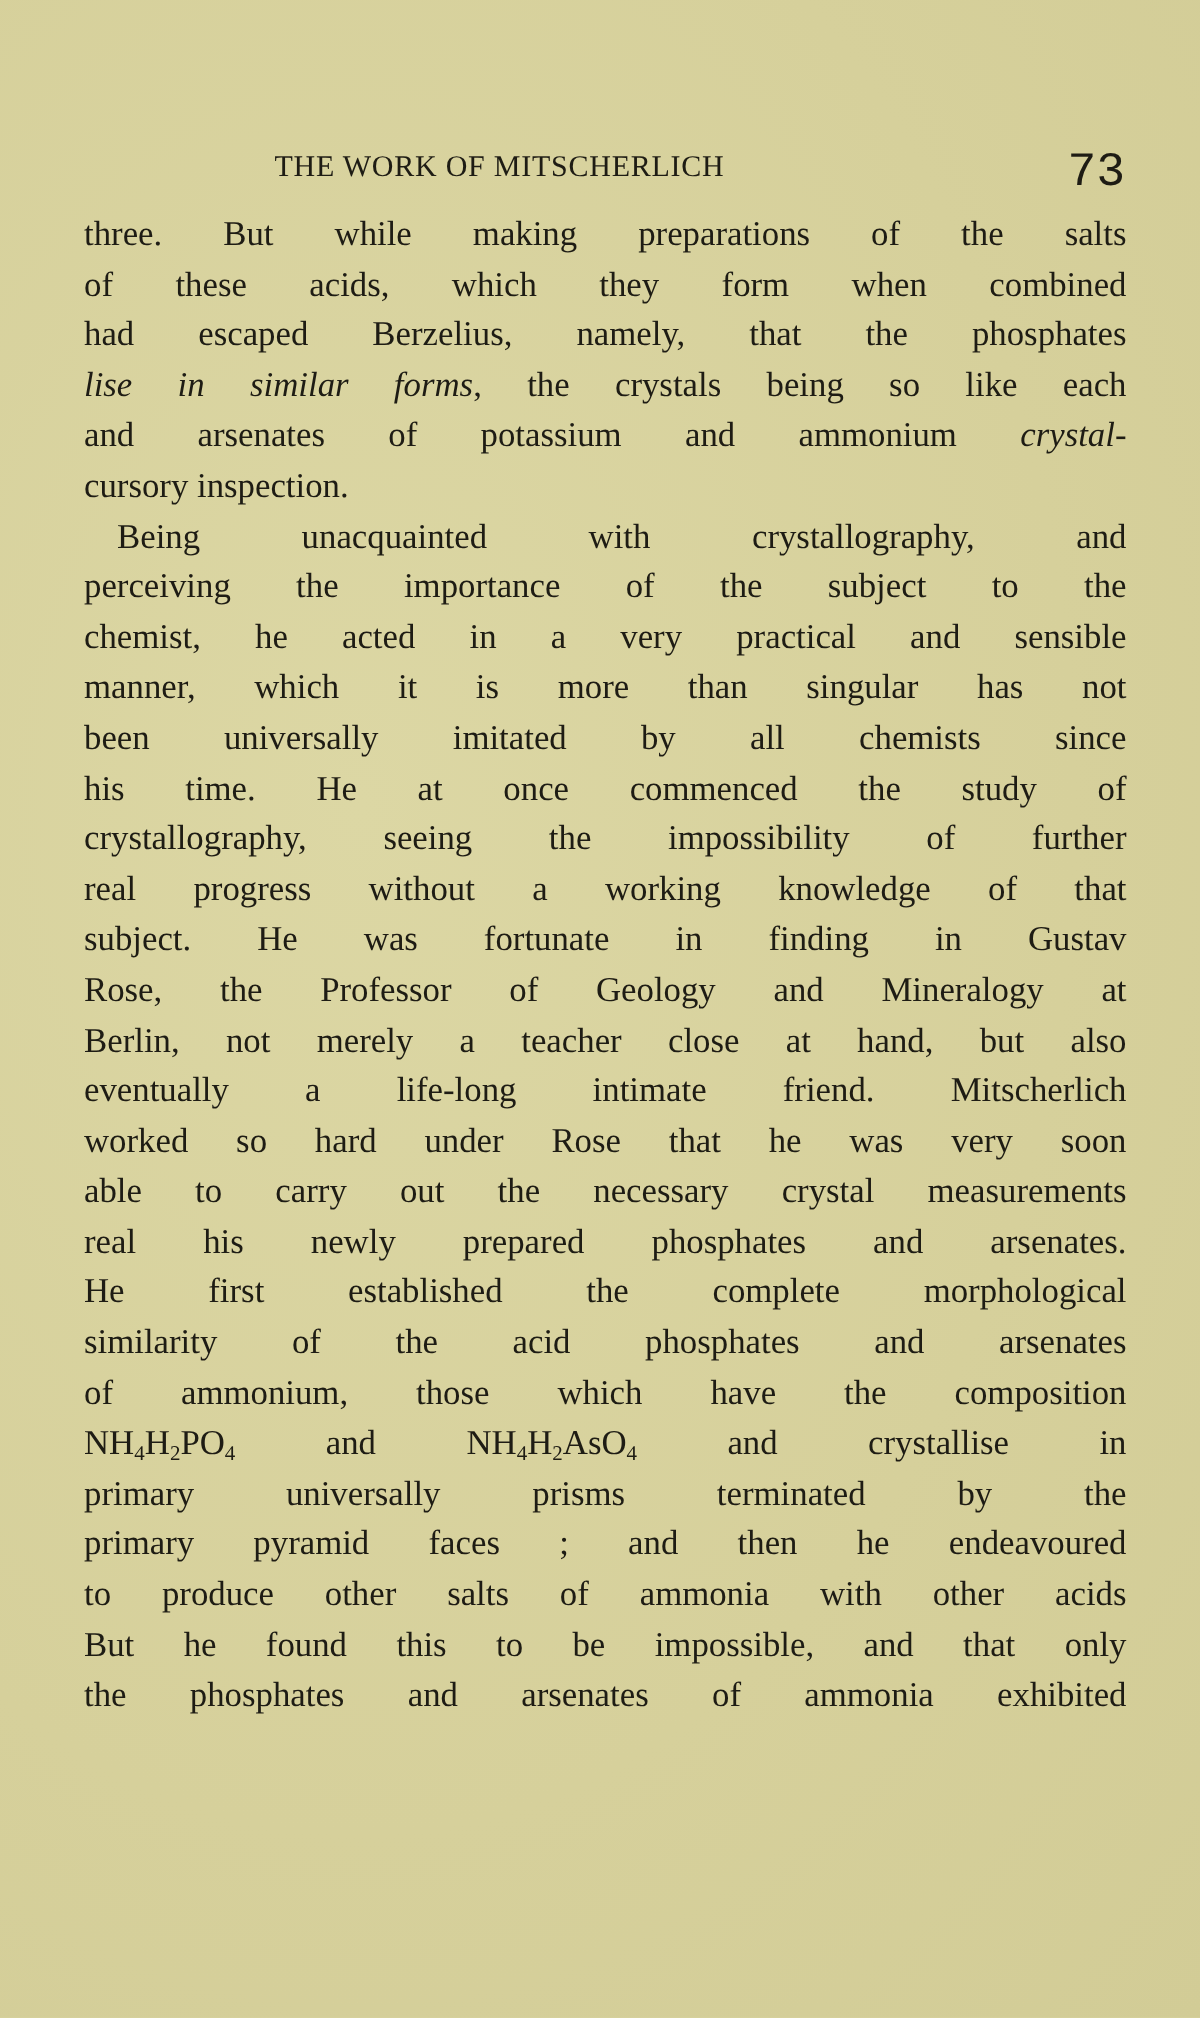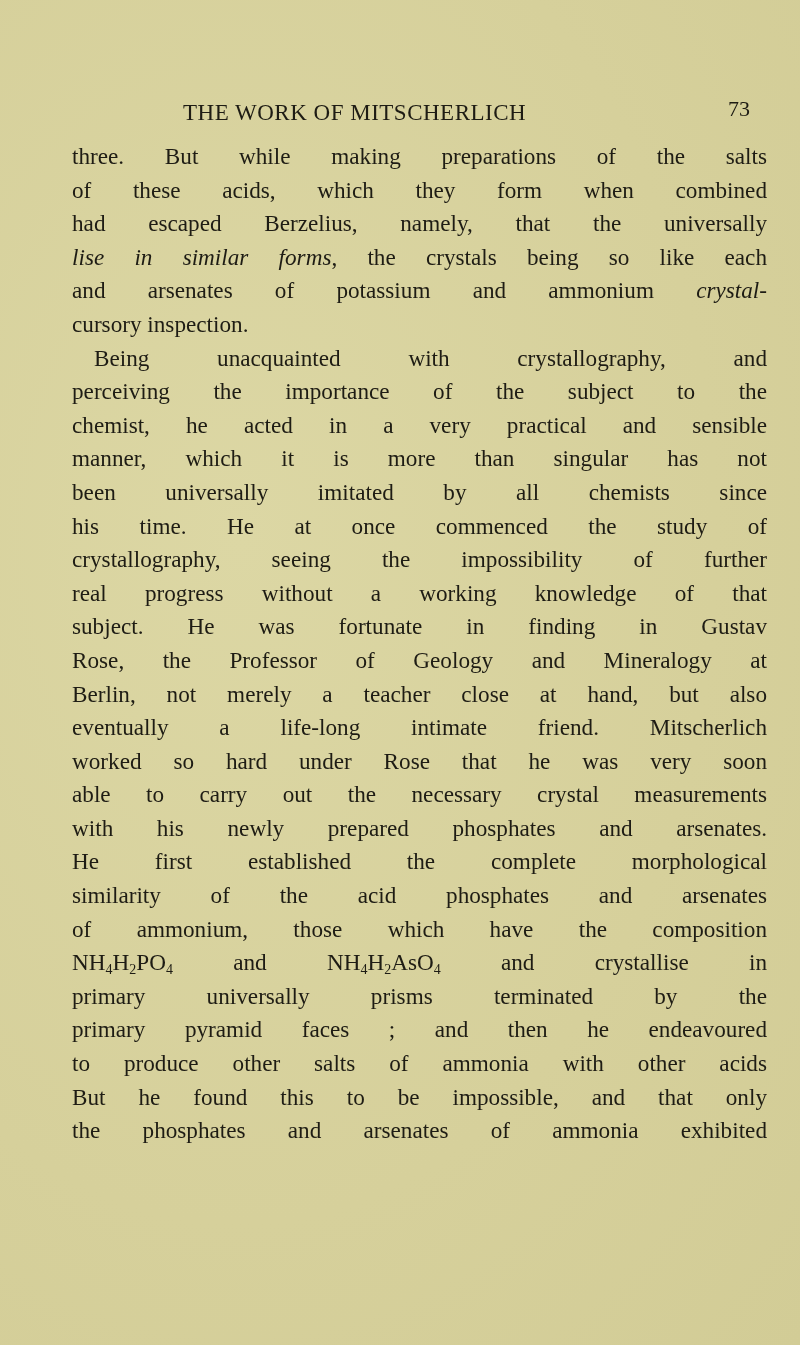--- a/index.html
+++ b/index.html
@@ -10,28 +10,28 @@
     font-family: "DejaVu Serif", "Liberation Serif", serif;
     color: #1e1c14;
     position: relative;
   }
   .header {
     position: absolute; top: 96px; left: 183px; width: 567px;
     height: 30px;
   }
   .running-title {
     position: absolute; left: 0; top: 4px;
-    font-size: 23px; letter-spacing: 0.5px; font-family: "Liberation Serif", serif;
+    font-size: 20px; letter-spacing: 0.5px; font-family: "Liberation Serif", serif;
   }
   .page-number {
     position: absolute; right: 0; top: 0;
-    font-size: 22px; font-family: Liberation Serif, serif;
+    font-size: 32px; font-family: Liberation Mono, monospace;
   }
   .body-text {
-    position: absolute; left: 56px; top: 140px; width: 695px; margin-left: 16px;
+    position: absolute; left: 56px; top: 140px; width: 695px;
   }
   .line {
     height: 33.6px; line-height: 33.6px;
     font-size: 23.2px;
     white-space: nowrap;
     text-align: justify;
     text-align-last: justify;
     font-family: "Liberation Serif", serif;
   }
   .line.last { text-align-last: left; }
@@ -44,41 +44,41 @@
 
 <div class="header">
   <span class="running-title">THE WORK OF MITSCHERLICH</span>
   <span class="page-number">73</span>
 </div>
 
 <div class="body-text">
   <div>
     <div class="line">three.  But while making preparations of the salts</div>
     <div class="line">of these acids, which they form when combined</div>
-    <div class="line">had escaped Berzelius, namely, that the universally</div>
+    <div class="line">had escaped Berzelius, namely, that the phosphates</div>
     <div class="line"><em>lise in similar forms</em><span>, the crystals being so like each</span></div>
     <div class="line"><span>and arsenates of potassium and ammonium </span><em>crystal-</em></div>
     <div class="line last">cursory inspection.</div>
   </div>
   <div>
     <div class="line indent">Being unacquainted with crystallography, and</div>
     <div class="line">perceiving the importance of the subject to the</div>
     <div class="line">chemist, he acted in a very practical and sensible</div>
     <div class="line">manner, which it is more than singular has not</div>
     <div class="line">been universally imitated by all chemists since</div>
     <div class="line">his time.  He at once commenced the study of</div>
     <div class="line">crystallography, seeing the impossibility of further</div>
     <div class="line">real progress without a working knowledge of that</div>
     <div class="line">subject.  He was fortunate in finding in Gustav</div>
     <div class="line">Rose, the Professor of Geology and Mineralogy at</div>
     <div class="line">Berlin, not merely a teacher close at hand, but also</div>
     <div class="line">eventually a life-long intimate friend.  Mitscherlich</div>
     <div class="line">worked so hard under Rose that he was very soon</div>
     <div class="line">able to carry out the necessary crystal measurements</div>
-    <div class="line">with his newly prepared phosphates and arsenates.</div>
+    <div class="line">real his newly prepared phosphates and arsenates.</div>
     <div class="line">He first established the complete morphological</div>
     <div class="line">similarity of the acid phosphates and arsenates</div>
     <div class="line">of ammonium, those which have the composition</div>
     <div class="line"><span><span>NH</span><sub>4</sub><span>H</span><sub>2</sub><span>PO</span><sub>4</sub></span> <span>and</span> <span><span>NH</span><sub>4</sub><span>H</span><sub>2</sub><span>AsO</span><sub>4</sub></span> <span>and crystallise in</span></div>
     <div class="line">primary universally prisms terminated by the</div>
     <div class="line">primary pyramid faces ;  and then he endeavoured</div>
     <div class="line">to produce other salts of ammonia with other acids</div>
     <div class="line">But he found this to be impossible, and that only</div>
     <div class="line">the phosphates and arsenates of ammonia exhibited</div>
   </div>

